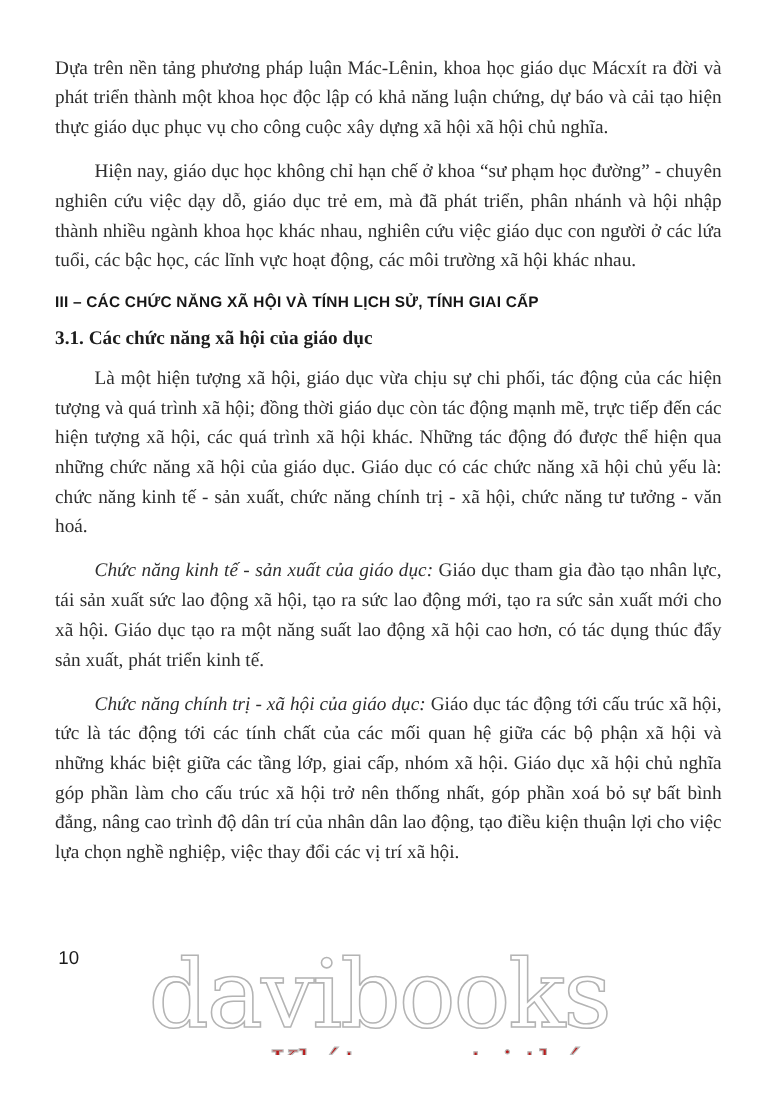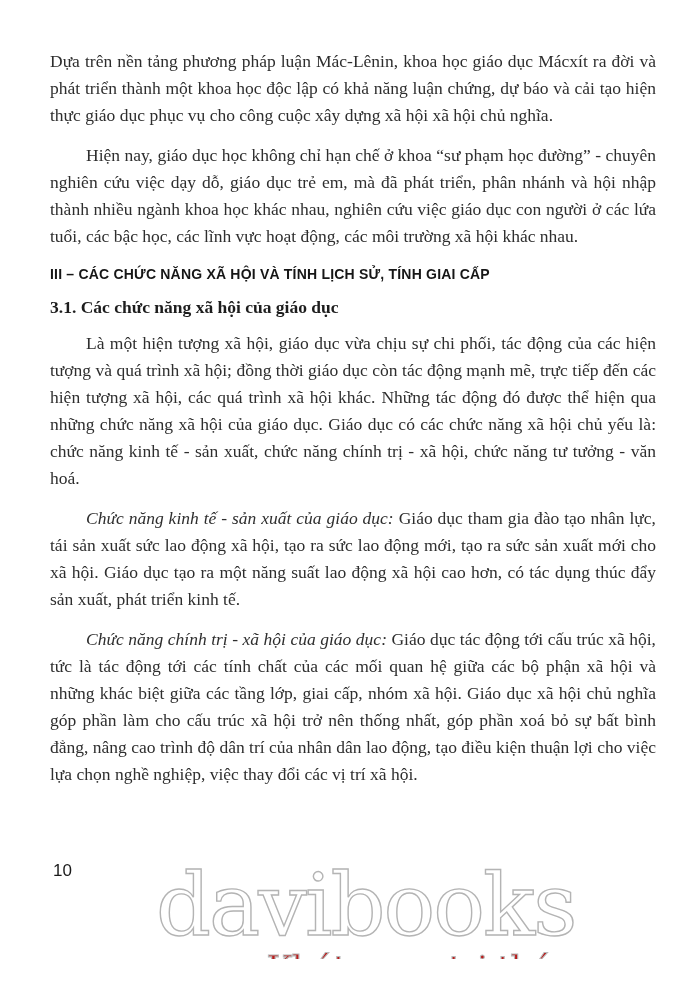--- a/index.html
+++ b/index.html
@@ -64,21 +64,21 @@
     left: 53px;
     top: 861px;
     font-family: "Liberation Sans", "DejaVu Sans", sans-serif;
     font-size: 17px;
     font-weight: normal;
     color: #1a1a1a;
   }
   
   .watermark {
     position: absolute;
-    left: 156px;
+    left: 135px;
     top: 862px;
     width: 410px;
     pointer-events: none;
     user-select: none;
   }
   .wm-brand {
     font-family: "DejaVu Serif", "Liberation Serif", serif;
     font-size: 86px;
     line-height: 1;
     letter-spacing: -2px;

